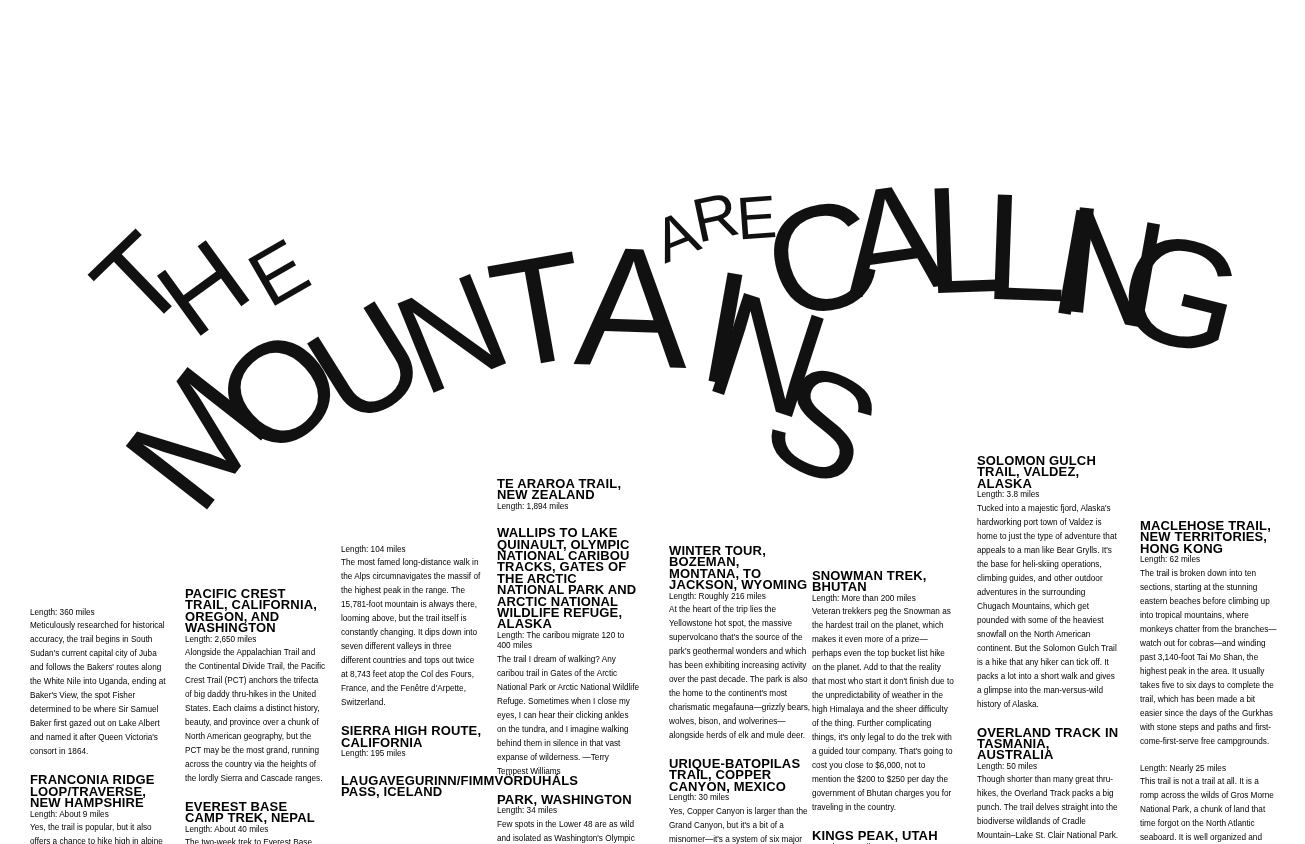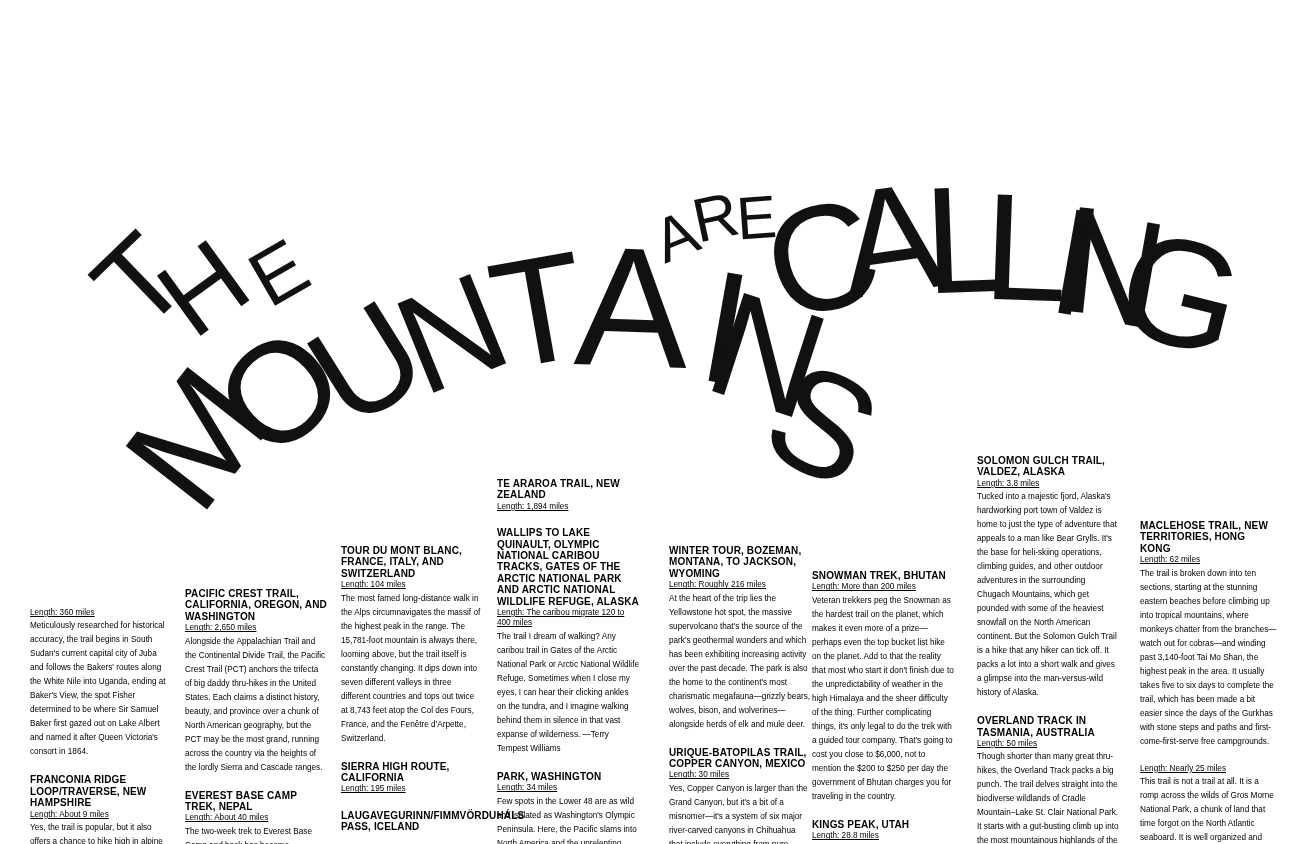--- a/index.html
+++ b/index.html
@@ -35,32 +35,31 @@
     fill: #111111;
   }
 
   
   .col {
     position: absolute;
     box-sizing: border-box;
   }
   .entry { margin-bottom: 15px; }
   .entry-title {
-    font-size: 10px;
+    font-size: 13px;
     line-height: 11.4px;
     font-weight: 700;
     letter-spacing: 0.15px;
     text-transform: uppercase;
     margin: 0 0 1px 0;
   }
   .entry-length {
     font-size: 8.2px;
     line-height: 10.4px;
     margin: 0 0 1px 0;
-    text-decoration: underline;
   }
   .entry-body {
     font-size: 8.2px;
     line-height: 14px;
     margin: 0;
     text-align: left;
   }
 </style>
 </head>
 <body>
@@ -111,21 +110,20 @@
         <p class="entry-body">Alongside the Appalachian Trail and the Continental Divide Trail, the Pacific Crest Trail (PCT) anchors the trifecta of big daddy thru-hikes in the United States. Each claims a distinct history, beauty, and province over a chunk of North American geography, but the PCT may be the most grand, running across the country via the heights of the lordly Sierra and Cascade ranges.</p>
       </div>
       <div class="entry">
         <h3 class="entry-title">EVEREST BASE CAMP TREK, NEPAL</h3>
         <p class="entry-length">Length: About 40 miles</p>
         <p class="entry-body">The two-week trek to Everest Base Camp and back has become increasingly popular—REI even runs a trip—but no less spectacular, if you don't mind how much the route and the now-bottlenecked climb to the summit have changed since 1963.</p>
       </div>
     </div>
     <div class="col" style="left: 341px; top: 545px; width: 142px;">
       <div class="entry">
-        <h3 class="entry-title">TOUR DU MONT BLANC, FRANCE, ITALY, AND SWITZERLAND</h3>
         <p class="entry-length">Length: 104 miles</p>
         <p class="entry-body">The most famed long-distance walk in the Alps circumnavigates the massif of the highest peak in the range. The 15,781-foot mountain is always there, looming above, but the trail itself is constantly changing. It dips down into seven different valleys in three different countries and tops out twice at 8,743 feet atop the Col des Fours, France, and the Fenêtre d'Arpette, Switzerland.</p>
       </div>
       <div class="entry">
         <h3 class="entry-title">SIERRA HIGH ROUTE, CALIFORNIA</h3>
         <p class="entry-length">Length: 195 miles</p>
       </div>
       <div class="entry">
         <h3 class="entry-title">LAUGAVEGURINN/FIMMVÖRDUHÁLS PASS, ICELAND</h3>
       </div>

